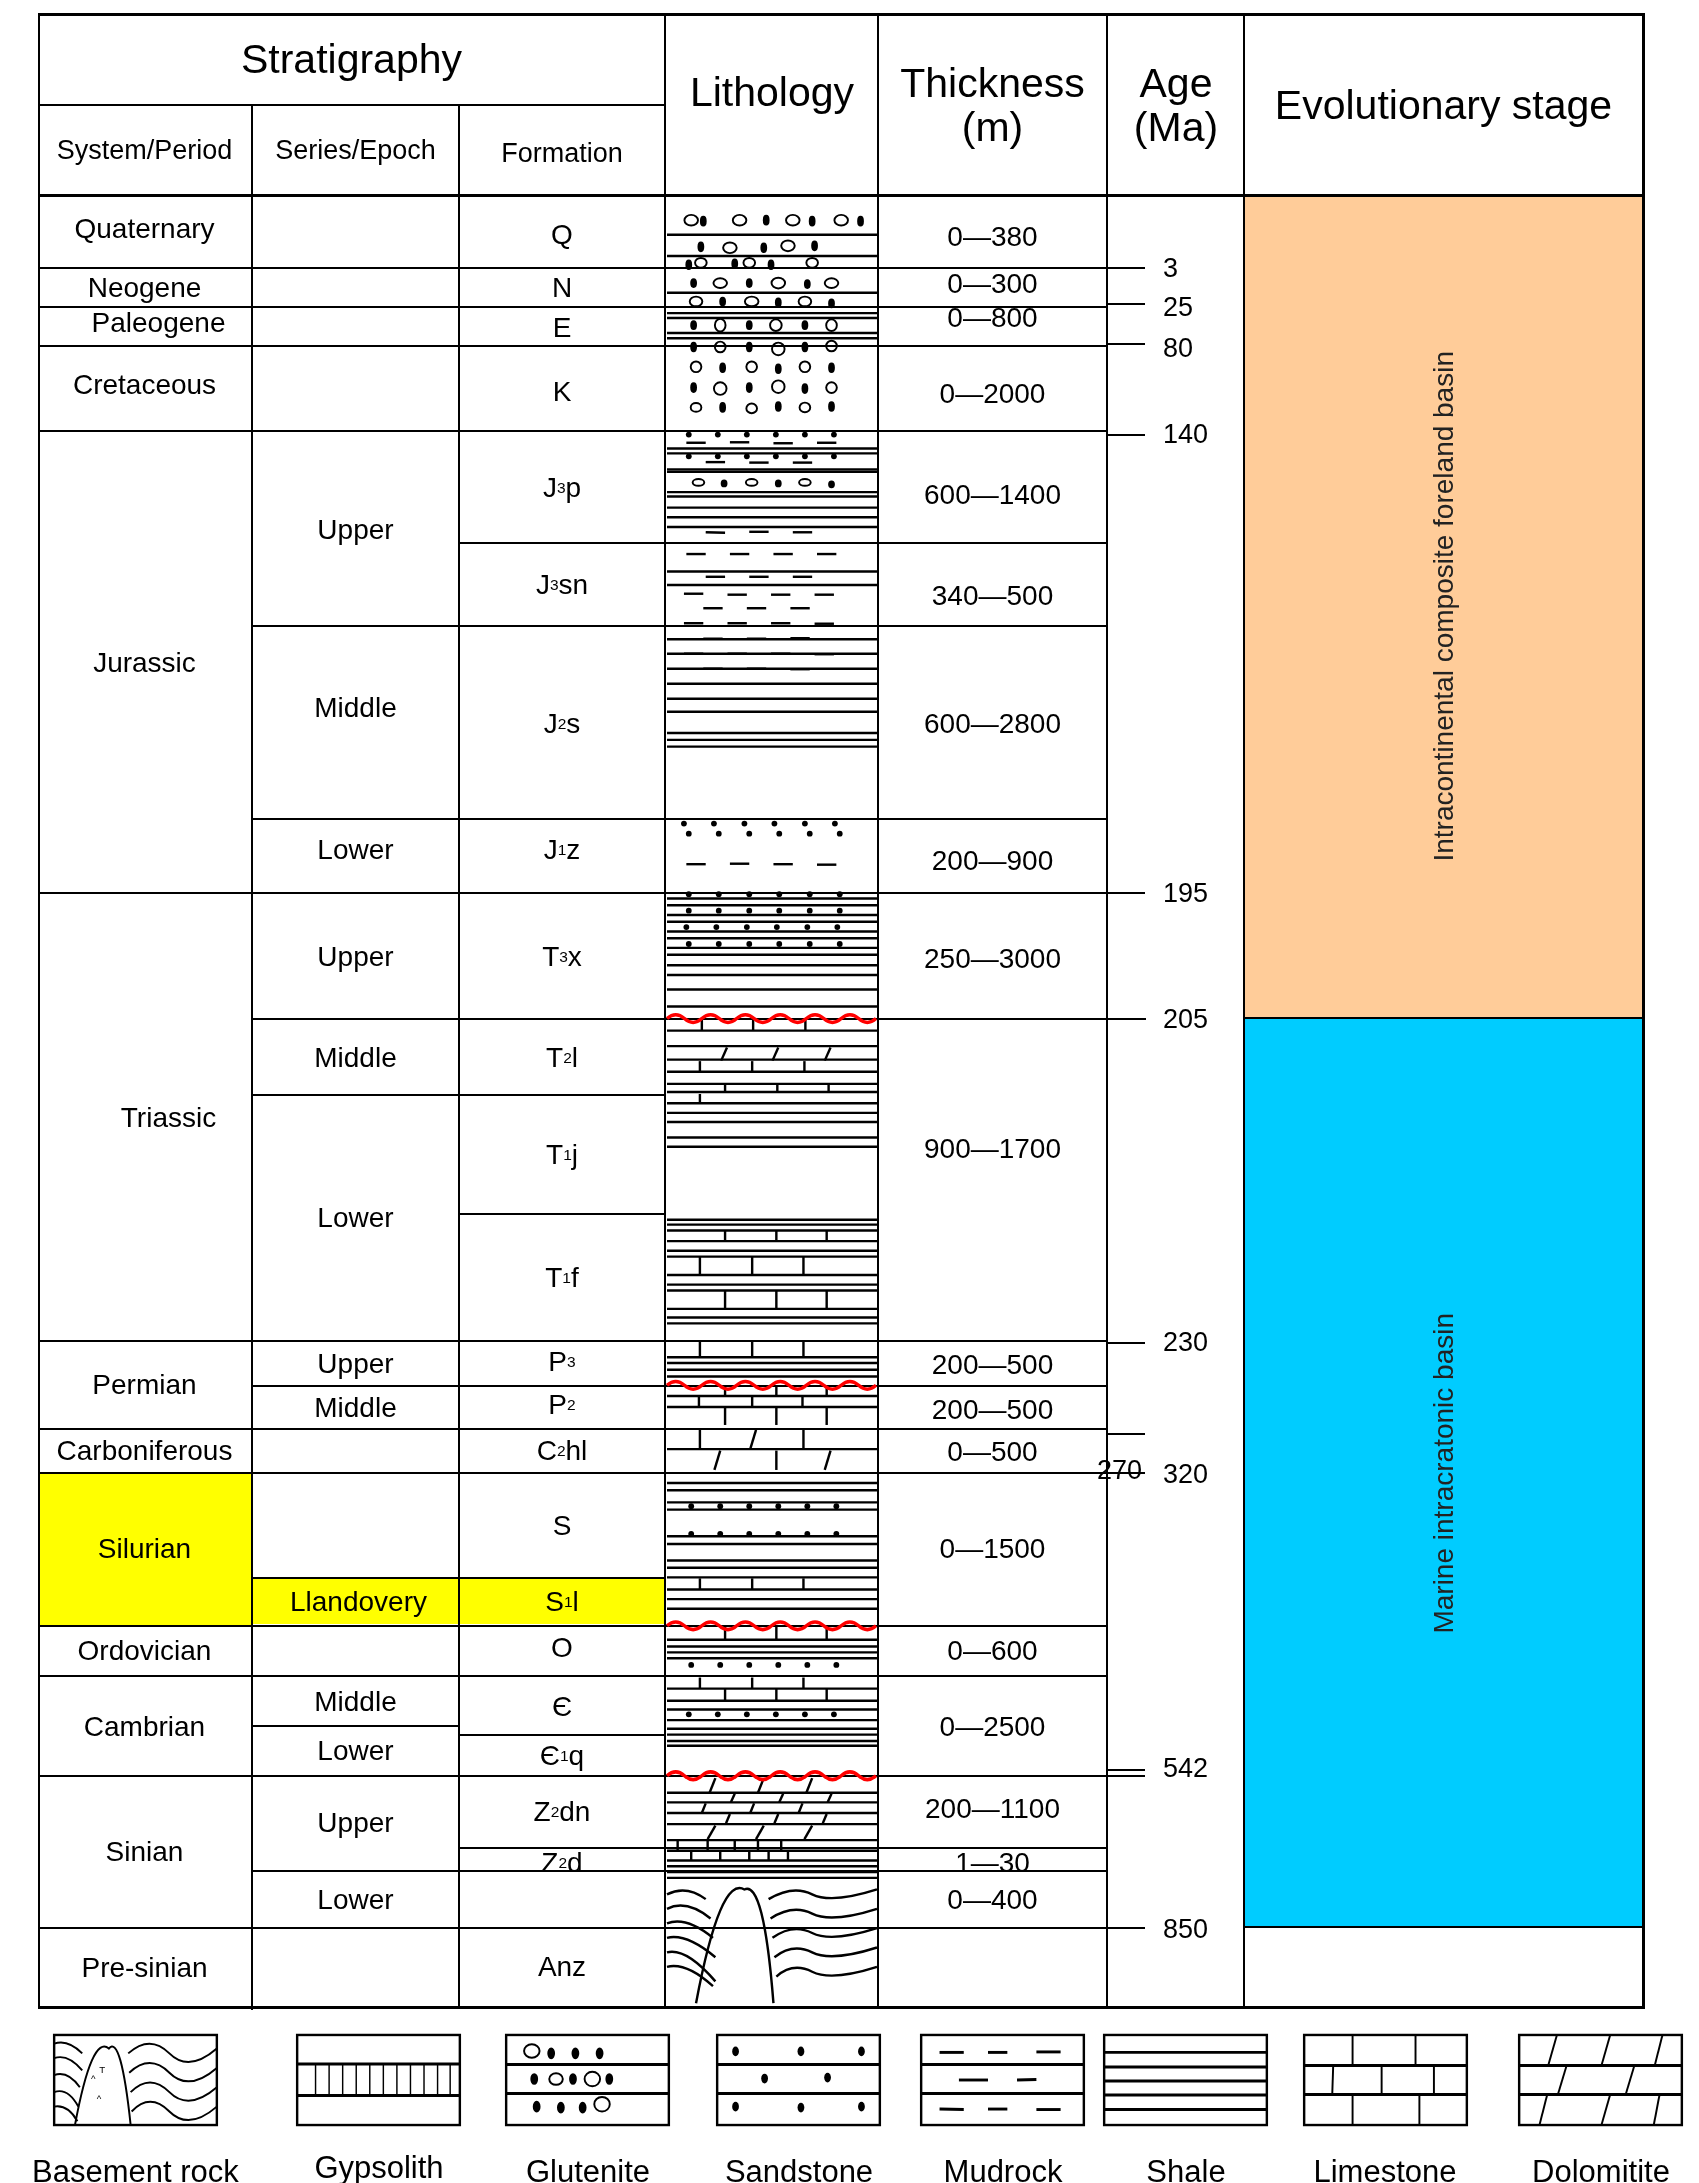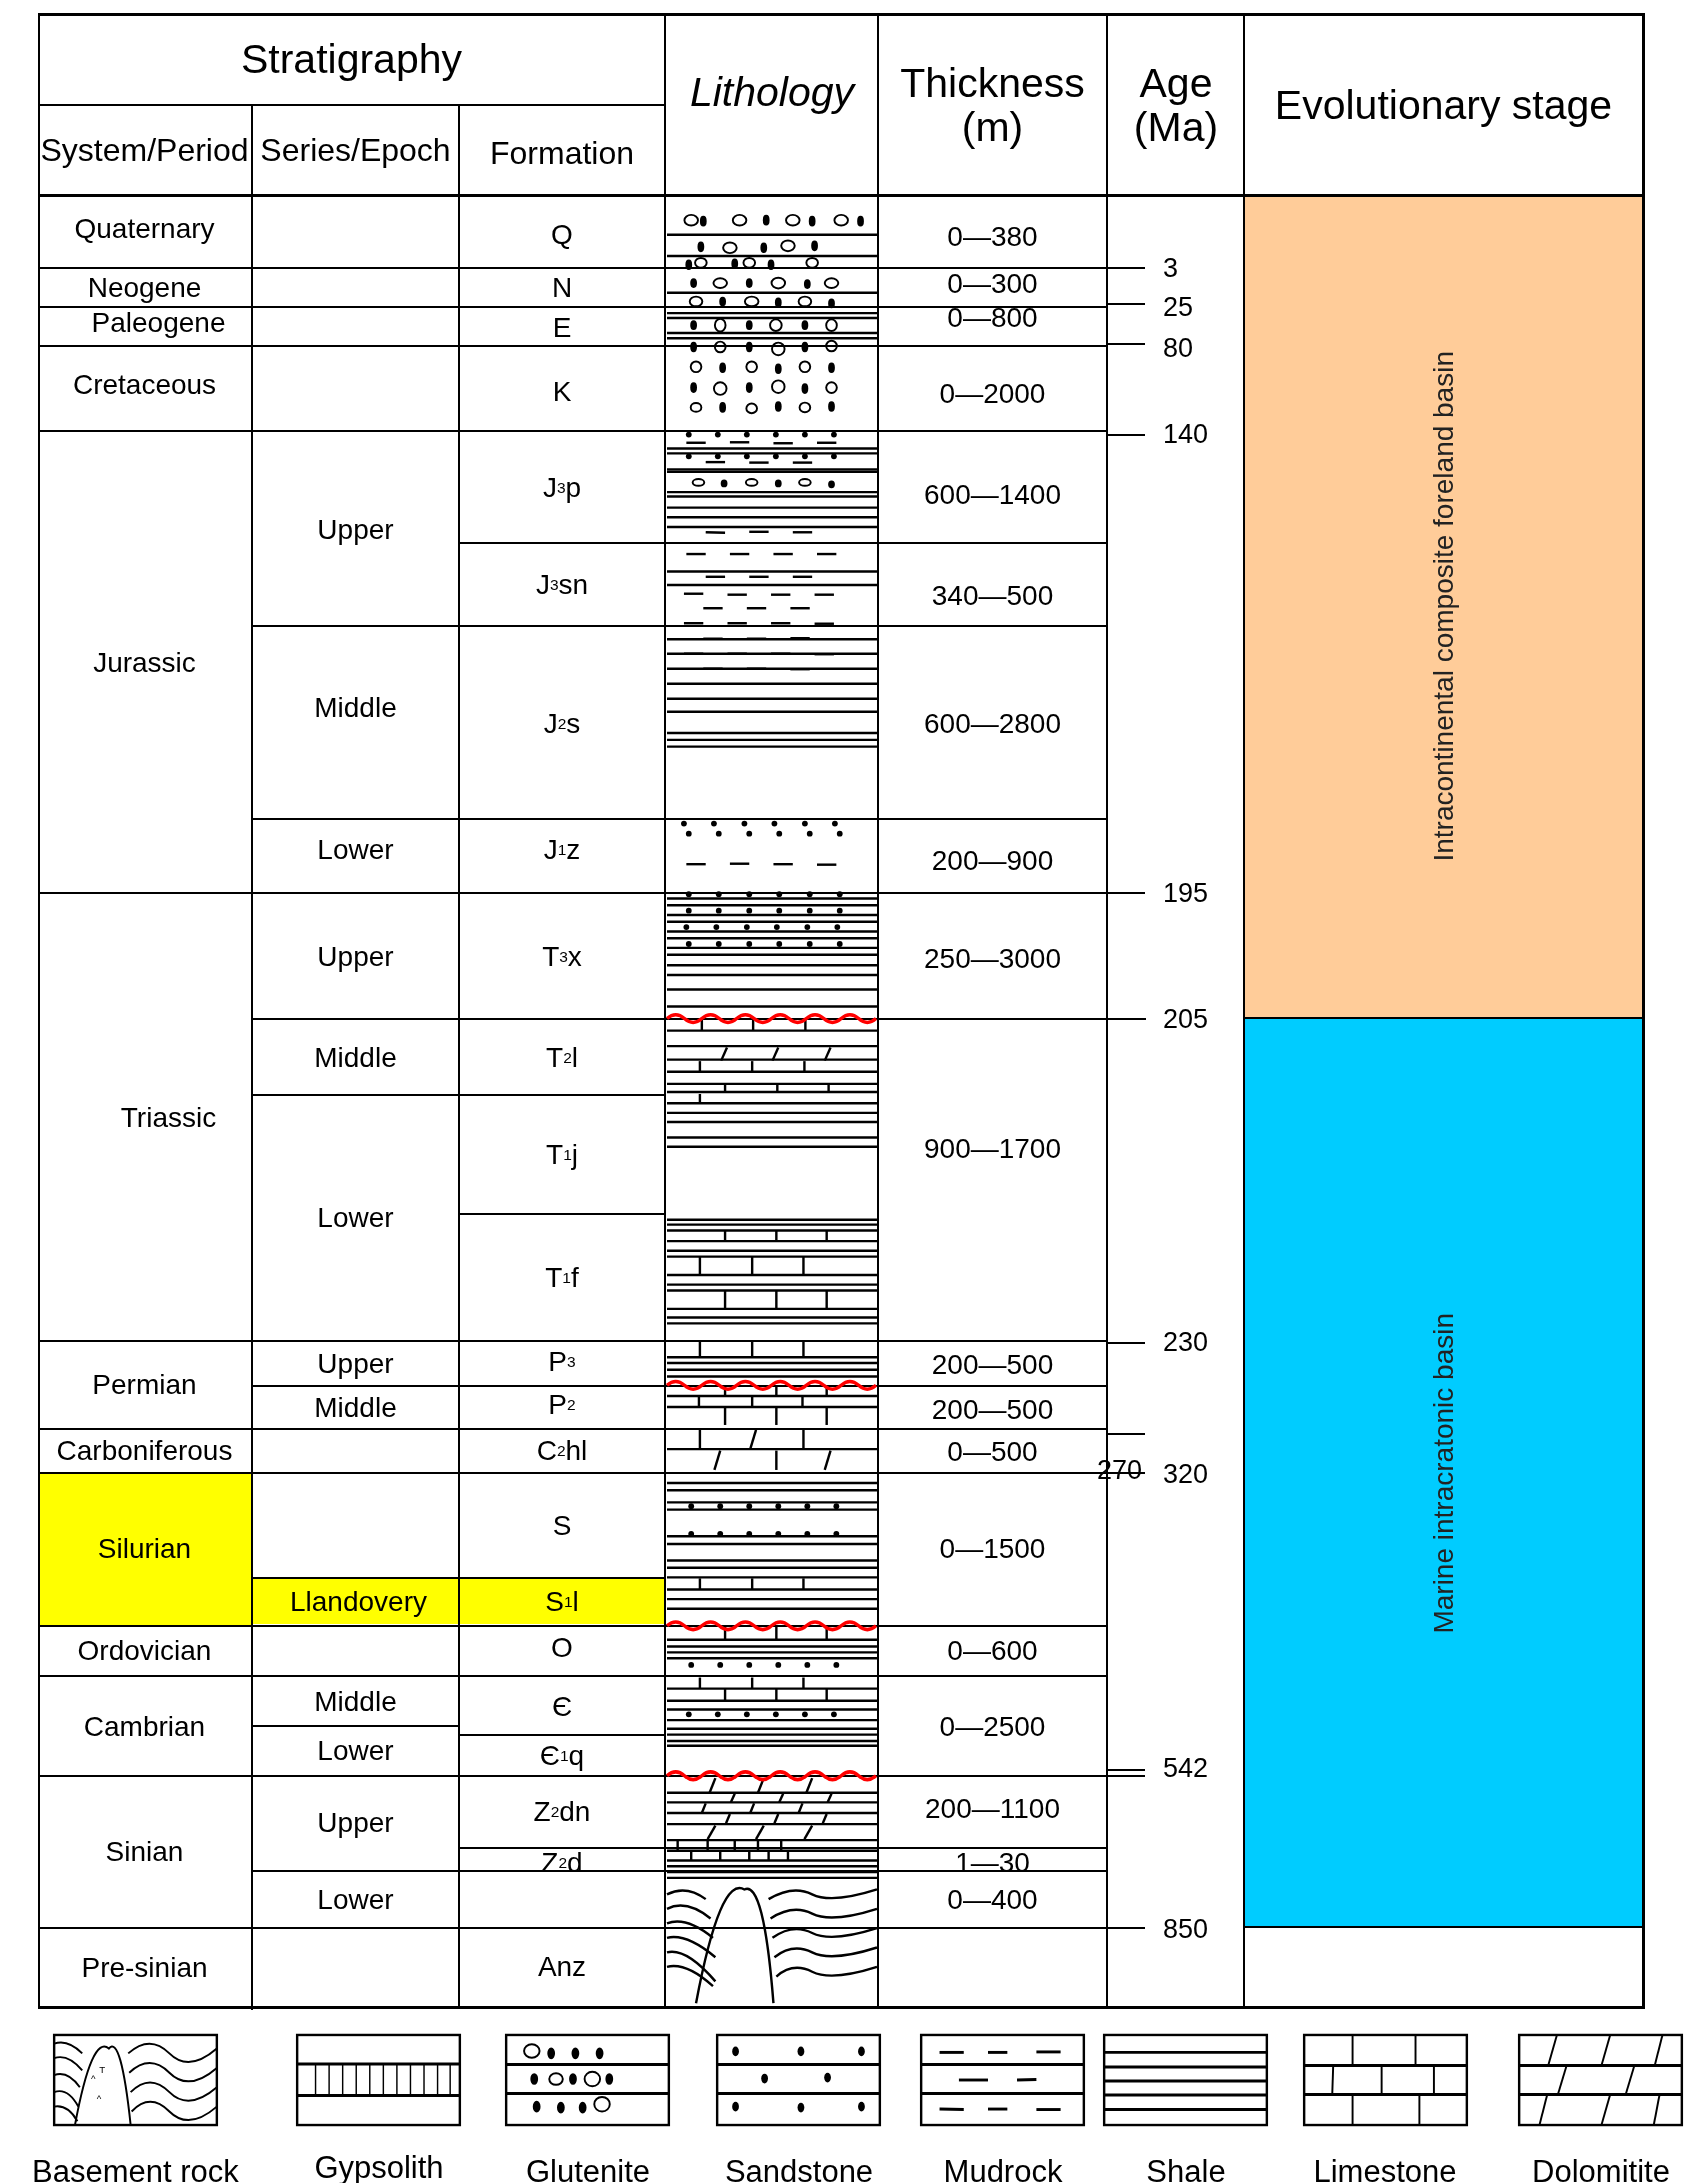--- a/index.html
+++ b/index.html
@@ -3,21 +3,21 @@
 <meta charset="utf-8">
 <style>
   html,body{margin:0;padding:0;background:#fff;}
   body{width:1699px;height:2183px;position:relative;overflow:hidden;font-family:"Liberation Sans","DejaVu Sans",sans-serif;color:#000;}
   .abs{position:absolute;}
   .cell{position:absolute;display:flex;align-items:center;justify-content:center;text-align:center;box-sizing:border-box;}
   .hline{position:absolute;height:2.4px;background:#000;}
   .vline{position:absolute;width:2.4px;background:#000;}
   .txt{font-size:28px;line-height:1;white-space:nowrap;}
   .hdr{font-size:41px;line-height:1.05;}
-  .sub{font-size:32px;}
+  .sub{font-size:27px;}
   .age{font-size:27px;position:absolute;line-height:1;}
   sub.s{font-size:15.5px;vertical-align:-6.8px;}
   .vert{writing-mode:vertical-rl;transform:rotate(180deg);font-size:28px;white-space:nowrap;color:#222;}
   .leglbl{position:absolute;font-size:31px;text-align:center;white-space:nowrap;}
   svg{position:absolute;overflow:visible;}
 </style>
 </head>
 <body>
 
 <div class="abs" style="left:0;top:0;width:1699px;height:2032px;">
@@ -75,21 +75,21 @@
   <div class="hline" style="left:1107px;top:1433px;width:38px;"></div>
   <div class="hline" style="left:1107px;top:1769px;width:38px;"></div>
 
   <div class="hline" style="left:1245px;top:1017px;width:398px;"></div>
   <div class="hline" style="left:1245px;top:1926px;width:398px;"></div>
 
   <div class="cell hdr" style="left:39px;top:16.5px;width:625px;height:87px;">Stratigraphy</div>
   <div class="cell sub" style="left:39px;top:106px;width:211px;height:88px;">System/Period</div>
   <div class="cell sub" style="left:253px;top:106px;width:205px;height:88px;">Series/Epoch</div>
   <div class="cell sub" style="left:460px;top:109px;width:204px;height:88px;">Formation</div>
-  <div class="cell hdr" style="left:667px;top:16.5px;width:210px;height:152px;font-style:italic;">Lithology</div>
+  <div class="cell hdr" style="left:667px;top:16.5px;width:210px;height:152px;">Lithology</div>
   <div class="cell hdr" style="left:879px;top:16.5px;width:227px;height:178px;flex-direction:column;">
     <span>Thickness</span>
     <span>(m)</span>
   </div>
   <div class="cell hdr" style="left:1109px;top:16.5px;width:134px;height:178px;flex-direction:column;">
     <span>Age</span>
     <span>(Ma)</span>
   </div>
   <div class="cell hdr" style="left:1245px;top:16.5px;width:397px;height:178px;">Evolutionary stage</div>
 

